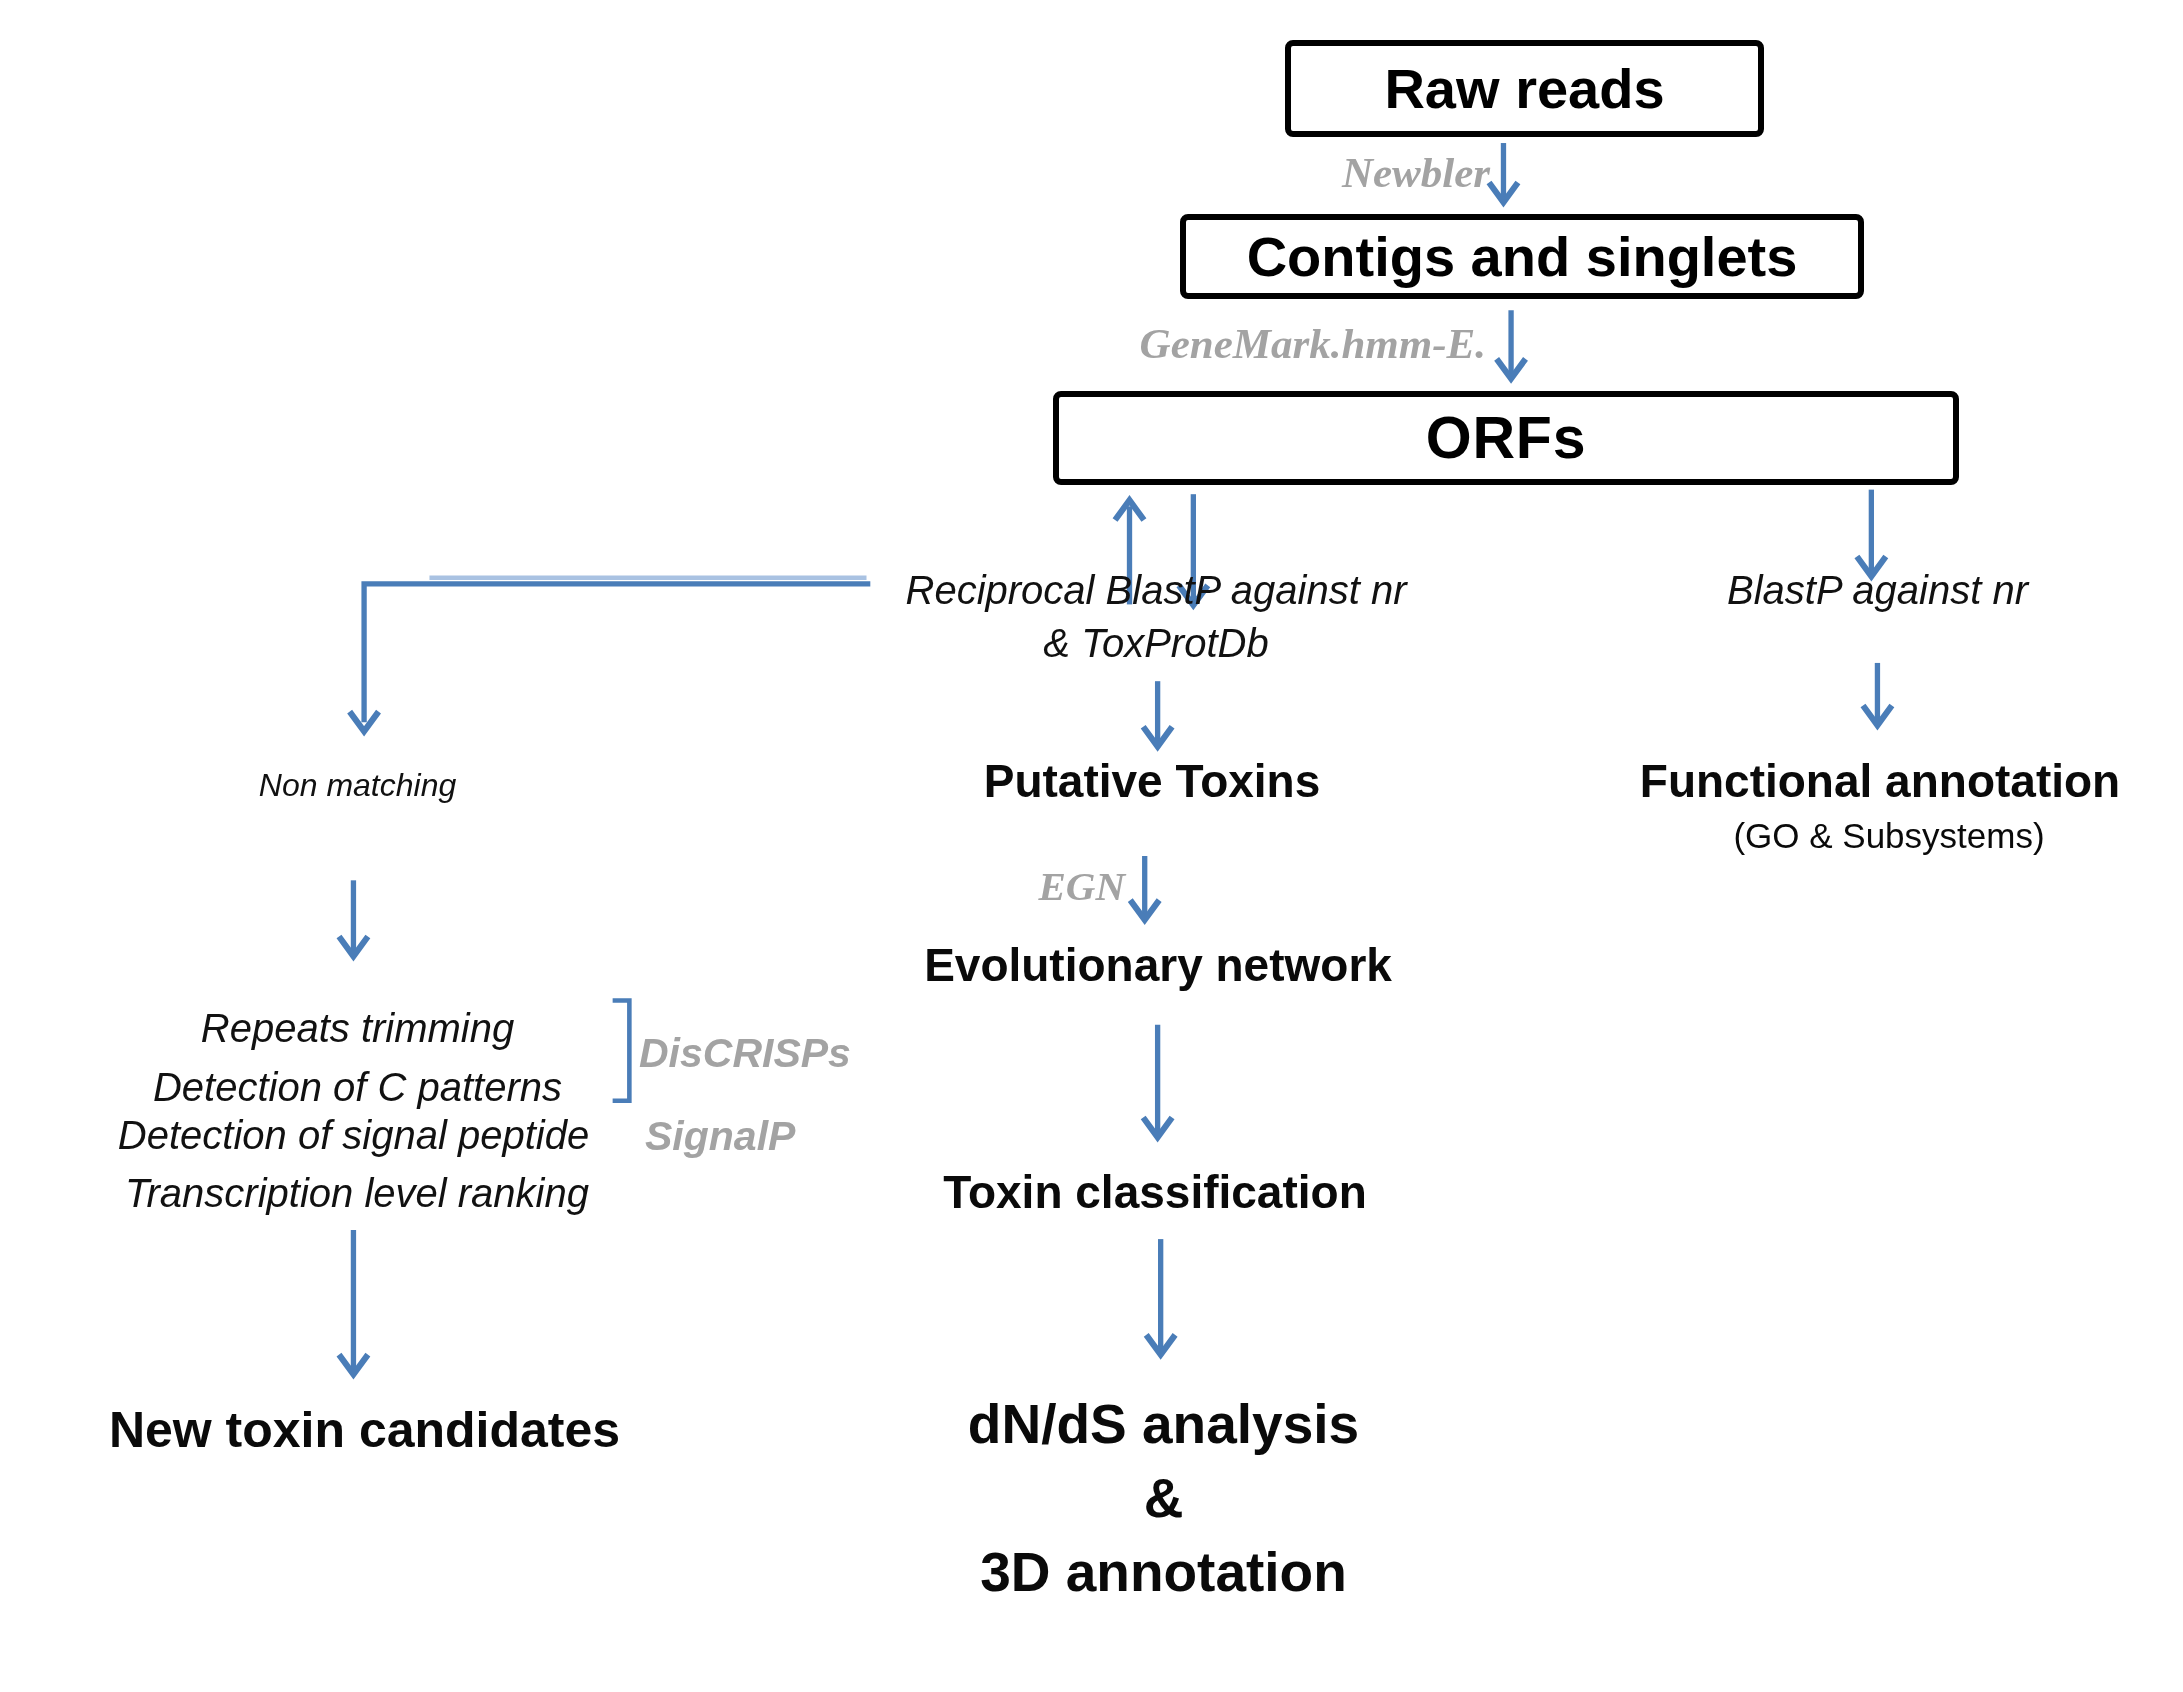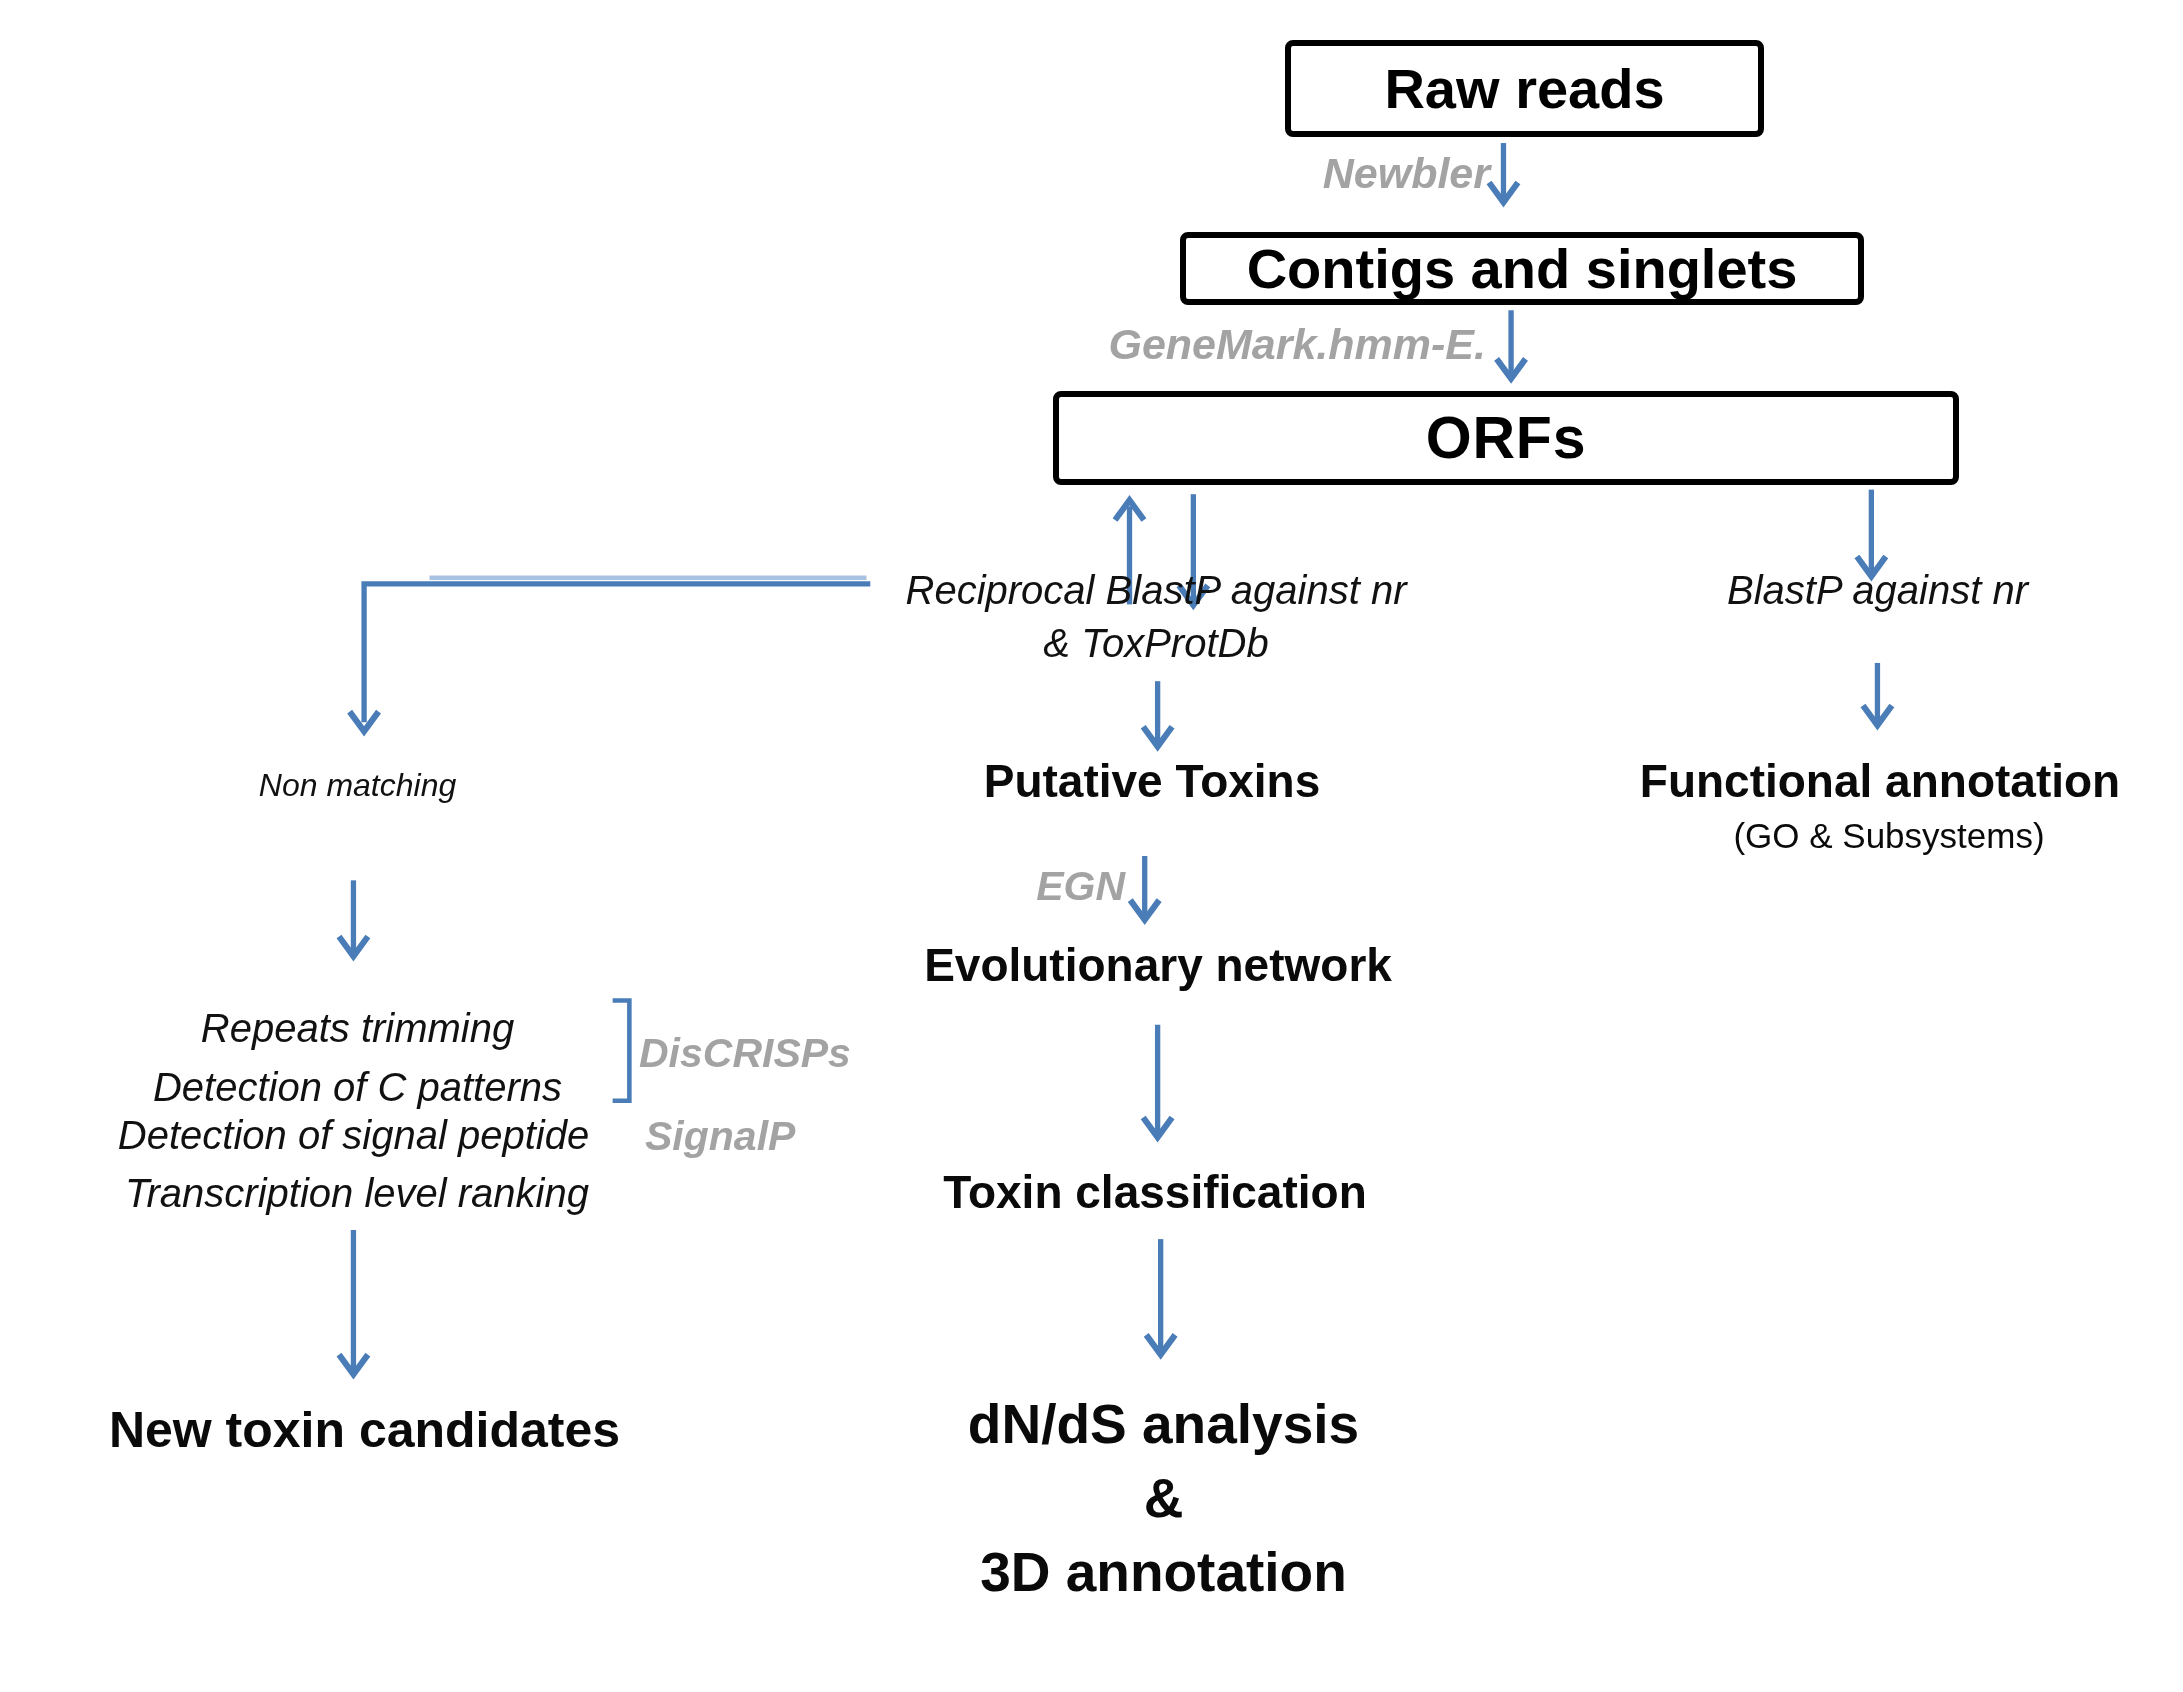--- a/index.html
+++ b/index.html
@@ -28,21 +28,21 @@
     position: absolute; background: var(--box-fill);
     border: 6.8px solid var(--box-border); border-radius: 8px;
     display: flex; align-items: center; justify-content: center;
     font-weight: bold; color: #000;
   }
   .box-lbl-md { font-size: 56px; }
   .box-lbl-lg { font-size: 59px; letter-spacing: 0.8px; }
 
   .lbl { position: absolute; }
   .c   { text-align: center; }
-  .r   { text-align: right; }
+  .r   { text-align: right; font-family: Liberation Serif, serif; }
   .l   { text-align: left; }
 
   .ital   { font-style: italic; font-size: 40px; line-height: 53px; color: var(--text-black); }
   .ital2  { font-style: italic; font-size: 32px; line-height: 47px; color: var(--text-black); }
   .ital3  { font-style: italic; font-size: 40px; line-height: 59px; color: var(--text-black); }
   .tool   { font-style: italic; font-weight: bold; color: var(--tool-gray); }
   .t56    { font-size: 43px; line-height: 52px; }
   .t54    { font-size: 41px; line-height: 50px; }
   .bold68 { font-weight: bold; font-size: 46px; line-height: 61px; color: #0a0a0a; }
   .bold66 { font-weight: bold; font-size: 50px; line-height: 61px; color: #0a0a0a; }
@@ -110,21 +110,21 @@
     </g>
     <g>
       <path class="bracket" d="M806,1316 L828,1316 L828,1448 L806,1448"></path>
     </g>
   </svg>
 
   <div class="box" style="left:1285px; top:40px; width:479px; height:97px;">
     <span class="box-lbl-md">Raw reads</span>
   </div>
 
-  <div class="box" style="left:1180px; top:214px; width:684px; height:73px;margin-top:18px;">
+  <div class="box" style="left:1180px; top:214px; width:684px; height:85px;">
     <span class="box-lbl-md">Contigs and singlets</span>
   </div>
 
   <div class="box" style="left:1053px; top:391px; width:906px; height:94px;">
     <span class="box-lbl-lg">ORFs</span>
   </div>
 
   <div class="lbl tool t56 r" style="left:1186px; top:147px; width:304px;">Newbler</div>
 
   <div class="lbl tool t56 r" style="left:1030px; top:318px; width:456px;">GeneMark.hmm-E.</div>

